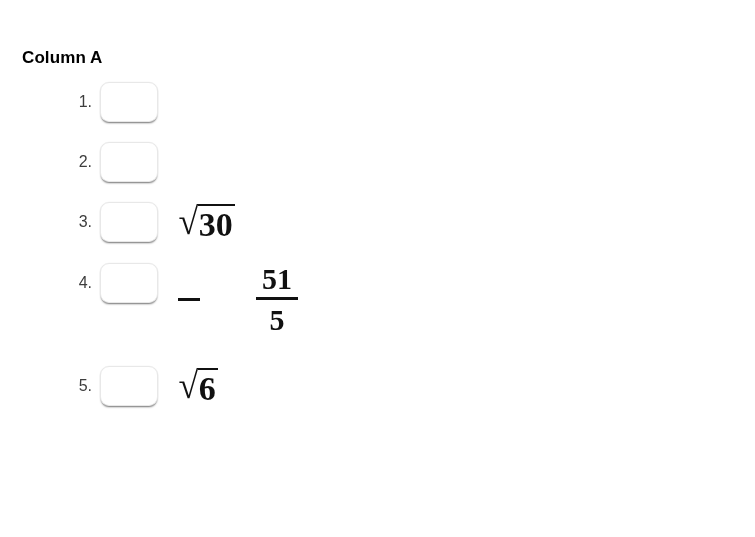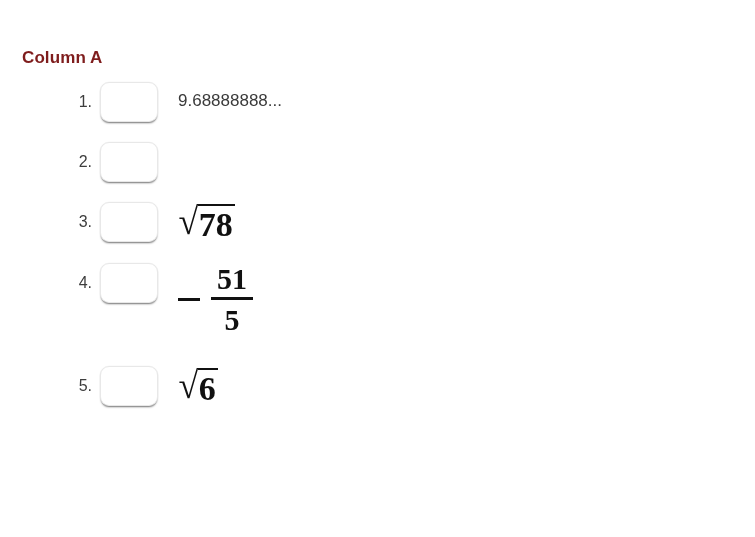--- a/index.html
+++ b/index.html
@@ -26,21 +26,21 @@
 
   .column {
     box-sizing: border-box;
   }
   .column-a { width: 500px; padding-left: 22px; }
   .column-b { width: 255px; padding-left: 0px; }
 
   .column-heading {
     font-size: 17px;
     font-weight: bold;
-    color: #7f1d1d;
+    color: #000000;
     letter-spacing: 0.1px;
     margin: 0 18px 14px 0;
     line-height: 20px;
   }
 
   
   .item-list-a {
     list-style: none;
     margin: 0;
     padding: 0;
@@ -122,20 +122,21 @@
     margin-left: -1px;
     line-height: 1.02;
     font-weight: 600;
   }
 
   .neg-fraction {
     display: flex;
     align-items: center;
     font-size: 30px;
     line-height: 1;
+    gap: 45px;
   }
   .neg-fraction .minus {
     display: inline-block;
     width: 22px;
     height: 3px;
     background: #111111;
     margin-right: 11px;
     flex: none;
   }
   .fraction {
@@ -188,34 +189,33 @@
 <div class="worksheet">
 
   <div class="column column-a">
     <div class="column-heading">Column A</div>
 
     <ul class="item-list-a">
 
       <li class="row row-1">
         <span class="row-number">1.</span>
         <input class="answer-box" type="text" value="" style="">
-        <span class="value decimal">9.68888888...</span>
       </li>
 
       <li class="row row-2">
         <span class="row-number">2.</span>
         <input class="answer-box" type="text" value="" style="">
       </li>
 
       <li class="row row-3">
         <span class="row-number">3.</span>
         <input class="answer-box" type="text" value="" style="">
         <span class="value math radical">
           <span class="sign">√</span>
-          <span class="radicand">78</span>
+          <span class="radicand">30</span>
         </span>
       </li>
 
       <li class="row row-4">
         <span class="row-number">4.</span>
         <input class="answer-box" type="text" value="" style="">
         <span class="value math neg-fraction">
           <span class="minus"></span>
           <span class="fraction">
             <span class="numerator">51</span>

